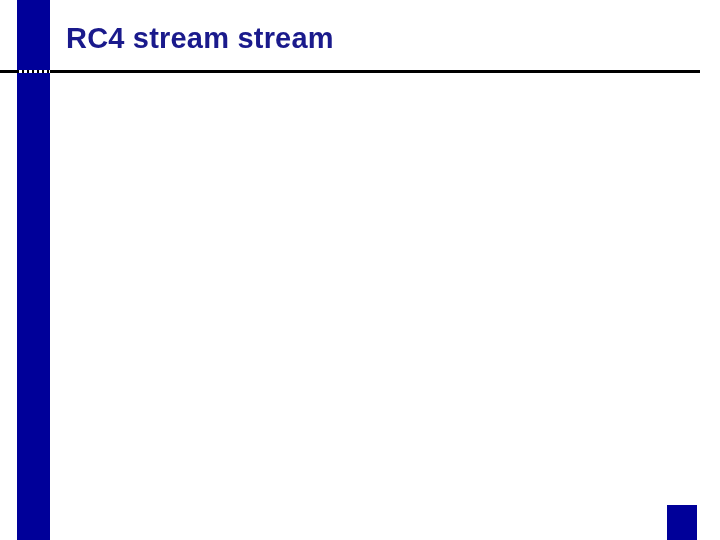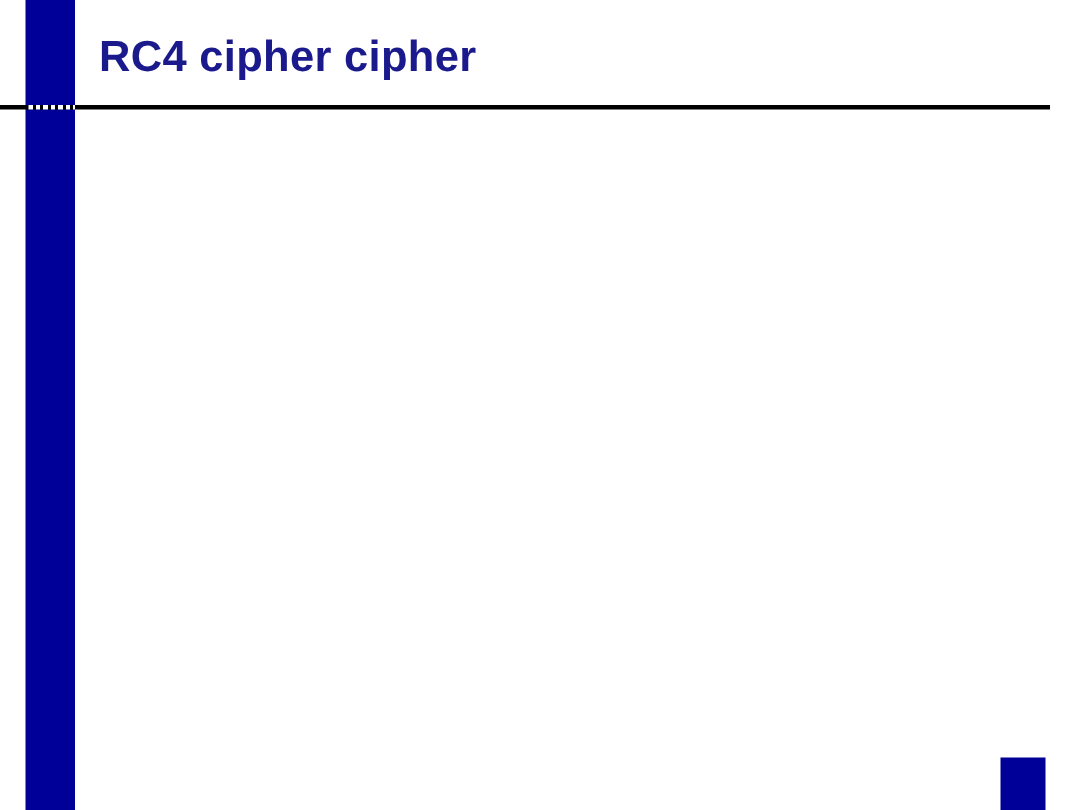--- a/index.html
+++ b/index.html
@@ -97,19 +97,19 @@
 <body>
 
 <div id="slide">
 
   <div class="left-bar"></div>
 
   <div class="title-rule"></div>
 
   <div class="rule-dashes"></div>
 
-  <div class="title">RC4 cipher cipher</div>
+  <div class="title">RC4 stream stream</div>
 
   <div class="content-body"></div>
 
   <div class="corner-square"></div>
 
 </div>
 
 </body></html>

